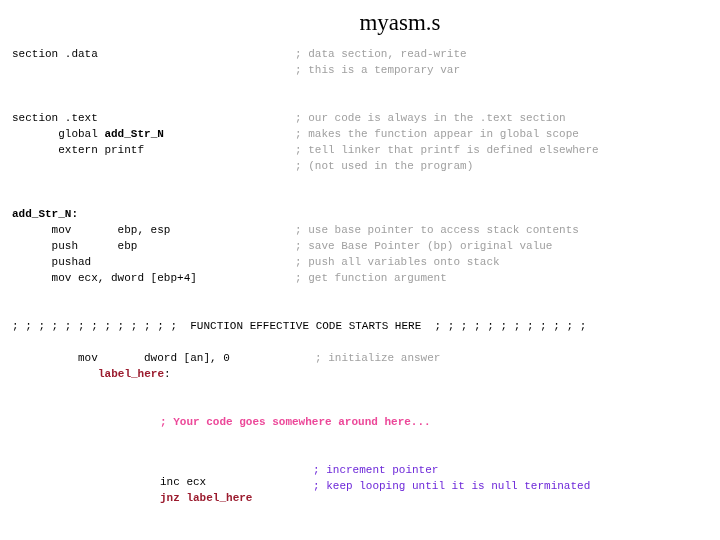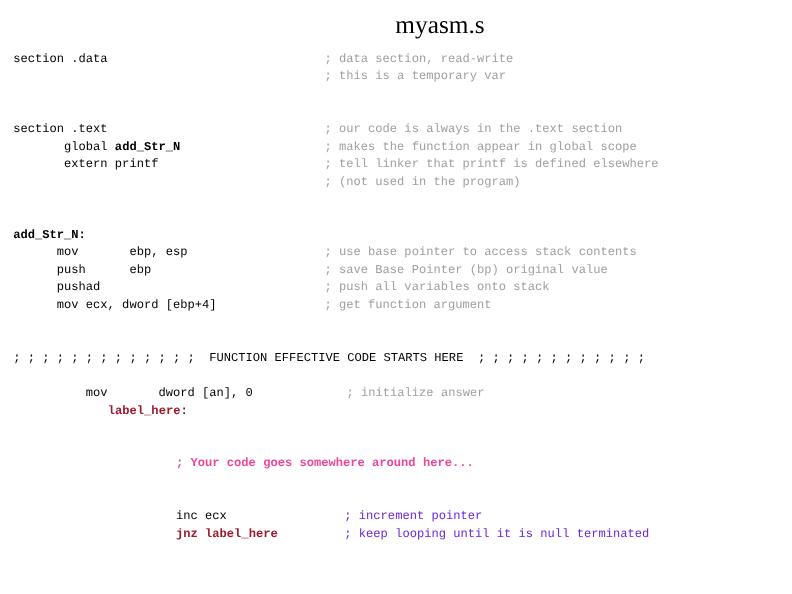--- a/index.html
+++ b/index.html
@@ -80,21 +80,21 @@
     top: 0;
     white-space: pre;
     color: #000000;
   }
 
   
   .ind-mov  { position: absolute; left: 78px; top: 0; white-space: pre; }
   .ind-lbl  { position: absolute; left: 78px; top: 0; white-space: pre; margin-left: 20px; }
   .ind-note { position: absolute; left: 160px; top: 0; white-space: pre;
               font-weight: bold; color: #ec4899; }
-  .ind-loop { position: absolute; left: 160px; top: 0; white-space: pre; }
+  .ind-loop { position: absolute; left: 160px; top: 12px; white-space: pre; }
 
   
   .bold { font-weight: bold; }
   .red  { color: #9b1b2e; font-weight: bold; }
 </style>
 </head>
 <body>
 
 <div id="slide">
 

